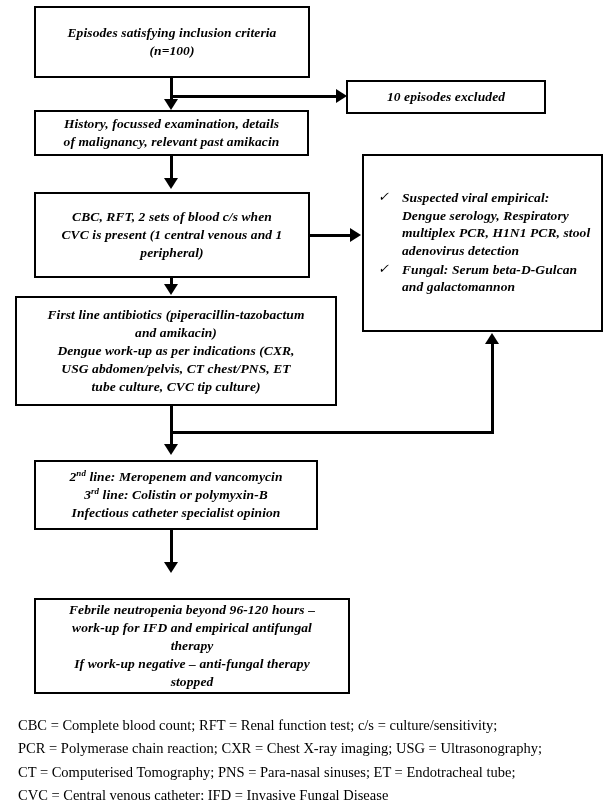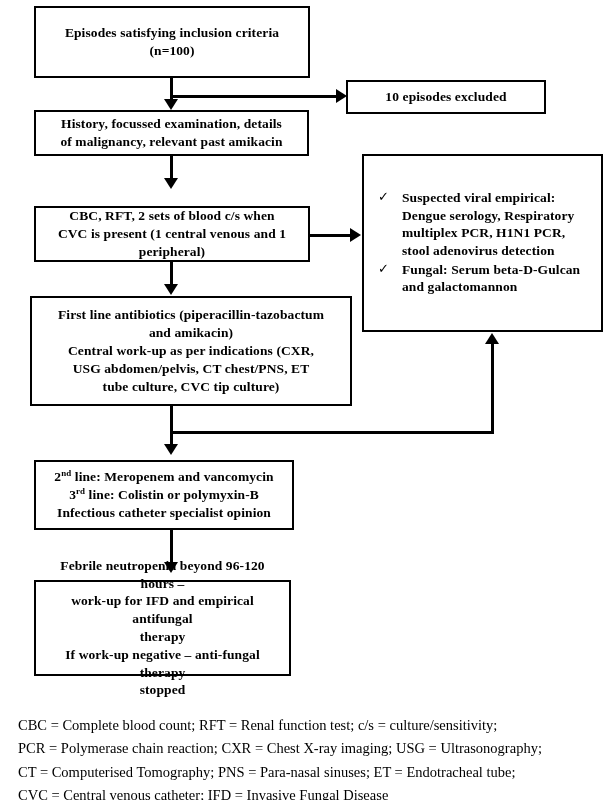--- a/index.html
+++ b/index.html
@@ -14,20 +14,21 @@
     font-family: "Liberation Serif", "DejaVu Serif", serif;
     color: #000000;
     overflow: hidden;
   }
 
   #flow {
     position: absolute;
     left: 0; top: 0;
     width: 611px;
     height: 800px;
+    font-style: italic;
   }
 
   .node {
     position: absolute;
     box-sizing: border-box;
     background: #ffffff;
     border: 2.5px solid #000000;
     display: flex;
     align-items: center;
     justify-content: center;
@@ -41,26 +42,26 @@
   .node .inner {
     width: 100%;
     padding: 0 6px;
     box-sizing: border-box;
   }
 
   
   #node-inclusion   { left: 34px;  top: 6px;   width: 276px; height: 72px; }
   #node-excluded    { left: 346px; top: 80px;  width: 200px; height: 34px; font-size: 13.5px; }
   #node-history     { left: 34px;  top: 110px; width: 275px; height: 46px; }
-  #node-cbc         { left: 34px;  top: 206px; width: 276px; height: 56px; }
+  #node-cbc         { left: 34px;  top: 192px; width: 276px; height: 86px; }
   #node-tests       { left: 362px; top: 154px; width: 241px; height: 178px;
                       font-size: 13.5px; justify-content: flex-start; text-align: left; }
-  #node-antibiotics { left: 15px;  top: 296px; width: 322px; height: 110px; margin-left: 15px; }
-  #node-lines       { left: 34px;  top: 460px; width: 260px; height: 70px; }
-  #node-febrile     { left: 34px;  top: 580px; width: 257px; height: 96px; }
+  #node-antibiotics { left: 15px;  top: 296px; width: 322px; height: 110px; }
+  #node-lines       { left: 34px;  top: 460px; width: 284px; height: 70px; }
+  #node-febrile     { left: 34px;  top: 598px; width: 316px; height: 96px; }
 
   
   .checklist {
     margin: 0;
     padding: 0 10px 0 14px;
     list-style: none;
     width: 100%;
     box-sizing: border-box;
   }
   .checklist li {
@@ -166,21 +167,21 @@
         <span class="tick">✓</span>
         <span>Fungal: Serum beta-D-Gulcan and galactomannon</span>
       </li>
     </ul>
   </div>
 
   <div class="node" id="node-antibiotics">
     <div class="inner">
       <div>First line antibiotics (piperacillin-tazobactum</div>
       <div>and amikacin)</div>
-      <div>Central work-up as per indications (CXR,</div>
+      <div>Dengue work-up as per indications (CXR,</div>
       <div>USG abdomen/pelvis, CT chest/PNS, ET</div>
       <div>tube culture, CVC tip culture)</div>
     </div>
   </div>
 
   <div class="node" id="node-lines">
     <div class="inner">
       <div>
         <span>2</span><sup>nd</sup><span> line: Meropenem and vancomycin</span>
       </div>

